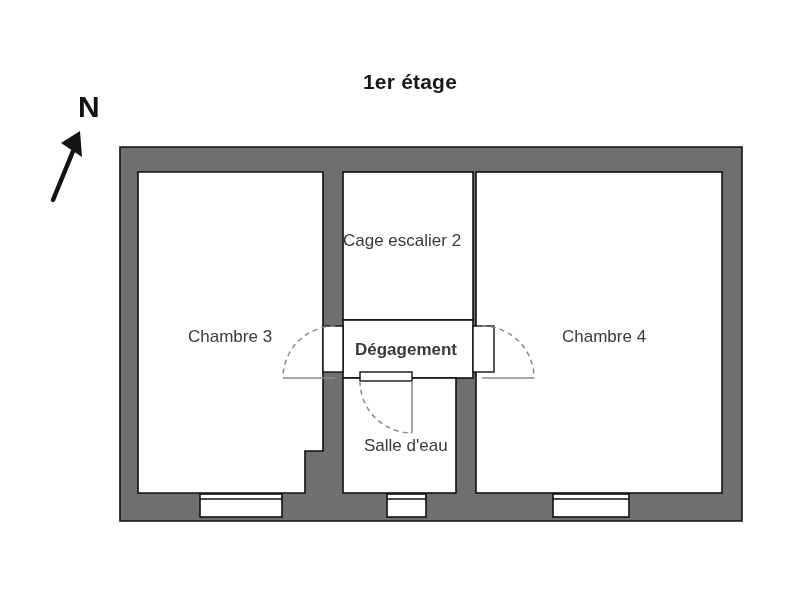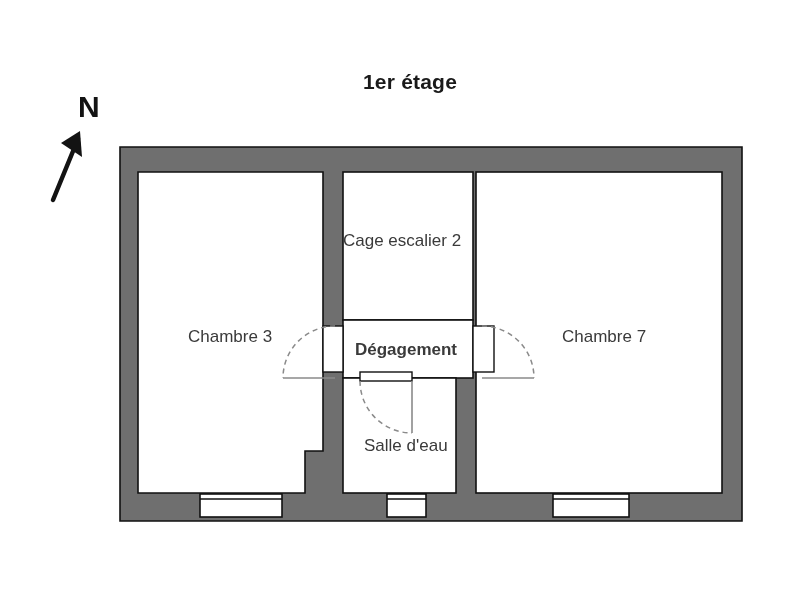--- a/index.html
+++ b/index.html
@@ -125,21 +125,21 @@
       <polygon points="70,131 72,157 51,143" fill="#131313"></polygon>
     </g>
   </svg>
 
   <div class="floor-title">1er étage</div>
 
   <div class="compass-letter">N</div>
 
   <div class="room-label label-chambre2">Chambre 3</div>
 
-  <div class="room-label label-chambre1">Chambre 7</div>
+  <div class="room-label label-chambre1">Chambre 4</div>
 
   <div class="room-label label-cage">Cage escalier 2</div>
 
   <div class="room-label label-degag">Dégagement</div>
 
   <div class="room-label label-salle">Salle d'eau</div>
 
 </div>
 
 </body></html>

